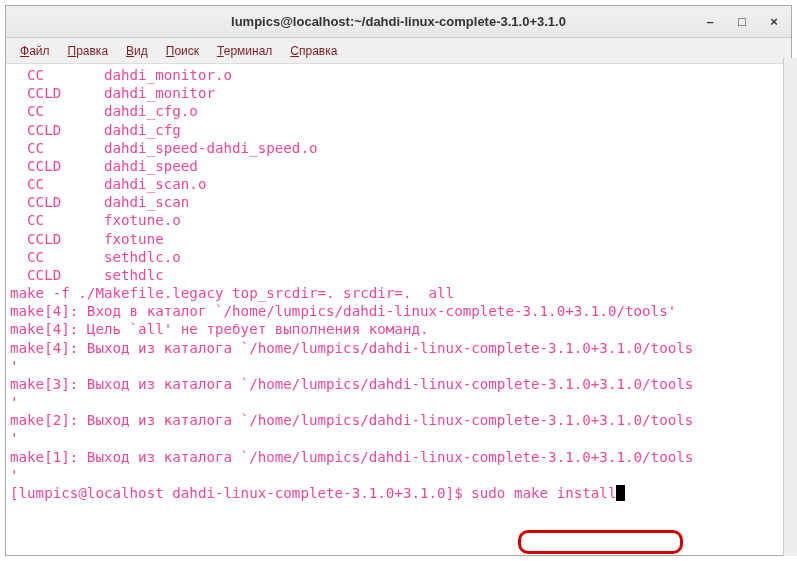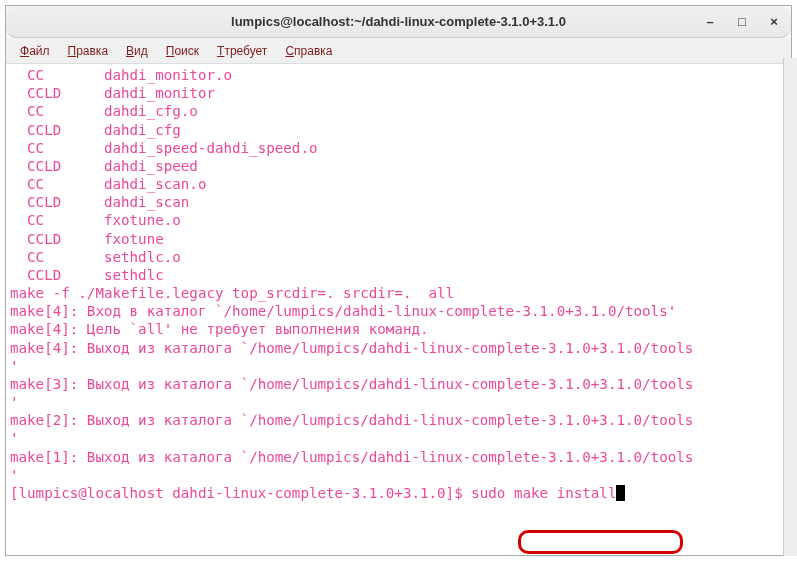--- a/index.html
+++ b/index.html
@@ -23,21 +23,20 @@
       height: 32px;
       background: linear-gradient(to bottom, #f0f0f0, #e8e8e8);
       border-bottom: 1px solid #ccc;
       display: flex;
       align-items: center;
       justify-content: center;
       position: relative;
       font-size: 13px;
       color: #333;
       font-weight: bold;
-      border-radius: 11px;
     }
     .titlebar .controls {
       position: absolute;
       right: 8px;
       top: 0;
       height: 100%;
       display: flex;
       align-items: center;
       gap: 14px;
     }
@@ -123,21 +122,21 @@
       <div class="control-btn">□</div>
       <div class="control-btn">×</div>
     </div>
   </div>
 
   <div class="menubar">
     <div class="menu-item"><span class="menu-underline">Ф</span><span>айл</span></div>
     <div class="menu-item"><span class="menu-underline">П</span><span>равка</span></div>
     <div class="menu-item"><span class="menu-underline">В</span><span>ид</span></div>
     <div class="menu-item"><span class="menu-underline">П</span><span>оиск</span></div>
-    <div class="menu-item"><span class="menu-underline">Т</span><span>требует</span></div>
+    <div class="menu-item"><span class="menu-underline">Т</span><span>ерминал</span></div>
     <div class="menu-item"><span class="menu-underline">С</span><span>правка</span></div>
   </div>
 
   <div class="terminal" id="terminal-body"><div>  CC       dahdi_monitor.o</div><div>  CCLD     dahdi_monitor</div><div>  CC       dahdi_cfg.o</div><div>  CCLD     dahdi_cfg</div><div>  CC       dahdi_speed-dahdi_speed.o</div><div>  CCLD     dahdi_speed</div><div>  CC       dahdi_scan.o</div><div>  CCLD     dahdi_scan</div><div>  CC       fxotune.o</div><div>  CCLD     fxotune</div><div>  CC       sethdlc.o</div><div>  CCLD     sethdlc</div><div>make -f ./Makefile.legacy top_srcdir=. srcdir=.  all</div><div>make[4]: Вход в каталог `/home/lumpics/dahdi-linux-complete-3.1.0+3.1.0/tools'</div><div>make[4]: Цель `all' не требует выполнения команд.</div><div>make[4]: Выход из каталога `/home/lumpics/dahdi-linux-complete-3.1.0+3.1.0/tools</div><div>'</div><div>make[3]: Выход из каталога `/home/lumpics/dahdi-linux-complete-3.1.0+3.1.0/tools</div><div>'</div><div>make[2]: Выход из каталога `/home/lumpics/dahdi-linux-complete-3.1.0+3.1.0/tools</div><div>'</div><div>make[1]: Выход из каталога `/home/lumpics/dahdi-linux-complete-3.1.0+3.1.0/tools</div><div>'</div><div class="prompt-line"><span>[lumpics@localhost dahdi-linux-complete-3.1.0+3.1.0]$ </span><span>sudo make install</span><span class="cursor-block"></span></div></div>
 </div>
 
 <div class="scrollbar"></div>
 
 <div class="highlight-box"></div>
 

